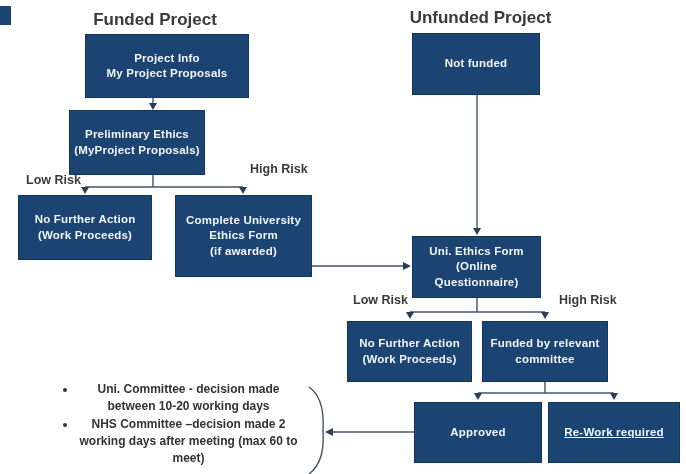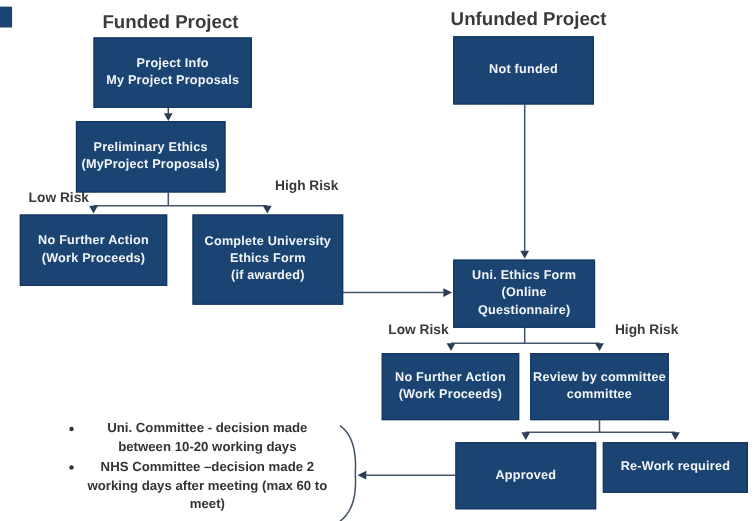--- a/index.html
+++ b/index.html
@@ -21,30 +21,30 @@
     align-items: center;
     justify-content: center;
     text-align: center;
     white-space: pre-line;
     font-size: 11.5px;
     font-weight: bold;
     line-height: 1.32;
     letter-spacing: 0.2px;
     box-sizing: border-box;
   }
-  #n-project-info        { left: 85px;  top: 34px;  width: 144px; height: 64px; }
+  #n-project-info        { left: 85px;  top: 34px;  width: 164px; height: 64px; }
   #n-preliminary-ethics  { left: 69px;  top: 110px; width: 136px; height: 65px; }
   #n-no-further-action-1 { left: 18px;  top: 195px; width: 134px; height: 65px; }
   #n-complete-university { left: 175px; top: 195px; width: 137px; height: 82px; }
   #n-not-funded          { left: 412px; top: 33px;  width: 128px; height: 62px; }
   #n-uni-ethics-form     { left: 412px; top: 236px; width: 129px; height: 62px; }
   #n-no-further-action-2 { left: 347px; top: 321px; width: 125px; height: 61px; }
   #n-review-committee    { left: 482px; top: 321px; width: 126px; height: 61px; }
   #n-approved            { left: 414px; top: 402px; width: 128px; height: 61px; }
-  #n-rework              { left: 548px; top: 402px; width: 132px; height: 46px; }
+  #n-rework              { left: 548px; top: 402px; width: 132px; height: 61px; text-decoration: underline; }
 
   
   .heading {
     position: absolute;
     color: #3A3A3A;
     font-size: 17px;
     font-weight: bold;
     text-align: center;
   }
   #h-funded   { left: 85px;  top: 10px; width: 140px; }
@@ -145,21 +145,21 @@
 (Work Proceeds)</div>
   <div class="node" id="n-complete-university">Complete University
 Ethics Form
 (if awarded)</div>
   <div class="node" id="n-not-funded">Not funded</div>
   <div class="node" id="n-uni-ethics-form">Uni. Ethics Form
 (Online
 Questionnaire)</div>
   <div class="node" id="n-no-further-action-2">No Further Action
 (Work Proceeds)</div>
-  <div class="node" id="n-review-committee">Review by committee
+  <div class="node" id="n-review-committee">Funded by relevant
 committee</div>
   <div class="node" id="n-approved">Approved</div>
   <div class="node" id="n-rework">Re-Work required</div>
 
   <div id="note">
     <ul>
       <li>Uni. Committee - decision made between 10-20 working days</li>
       <li>NHS Committee –decision made 2 working days after meeting (max 60 to meet)</li>
     </ul>
   </div>

